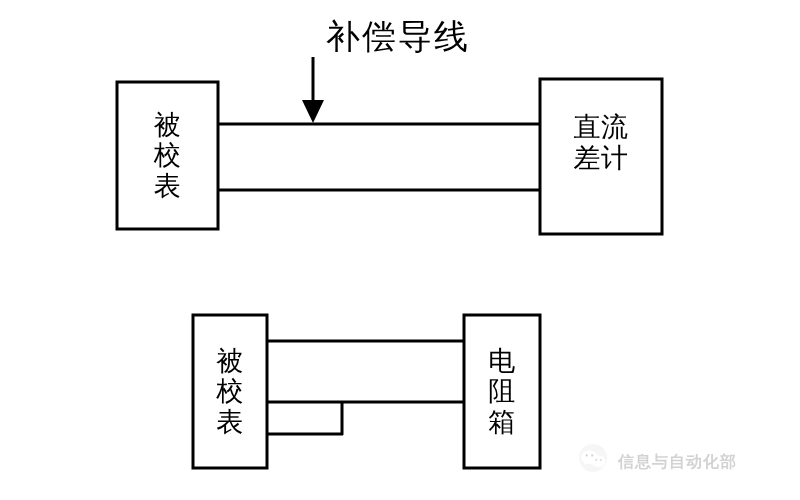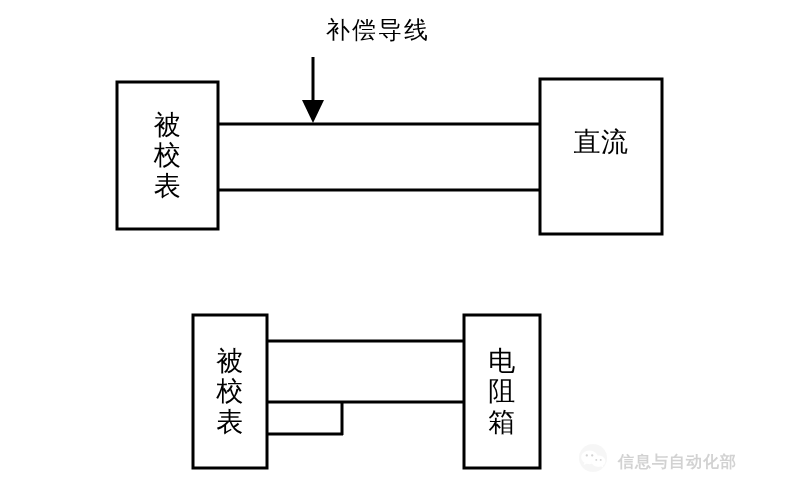--- a/index.html
+++ b/index.html
@@ -57,21 +57,21 @@
   
   #label-resistance-box {
     left: 464px; top: 315px; width: 76px; height: 153px;
     font-size: 27px;
   }
 
   #annotation-compensating-wire {
     position: absolute;
     left: 326px;
     top: 14px;
-    font-size: 24px;
+    font-size: 34px;
     color: #000000;
     letter-spacing: 2px;
     white-space: nowrap;
   }
 
   
   #watermark {
     position: absolute;
     left: 578px;
     top: 443px;
@@ -121,20 +121,21 @@
   </svg>
 
   <div id="label-device-top" class="box-label">
     <span class="ln">被</span>
     <span class="ln">校</span>
     <span class="ln">表</span>
   </div>
 
   <div id="label-potentiometer" class="box-label">
     <span class="ln">直流</span>
+    <span class="ln">差计</span>
   </div>
 
   <div id="label-device-bottom" class="box-label">
     <span class="ln">被</span>
     <span class="ln">校</span>
     <span class="ln">表</span>
   </div>
 
   <div id="label-resistance-box" class="box-label">
     <span class="ln">电</span>

